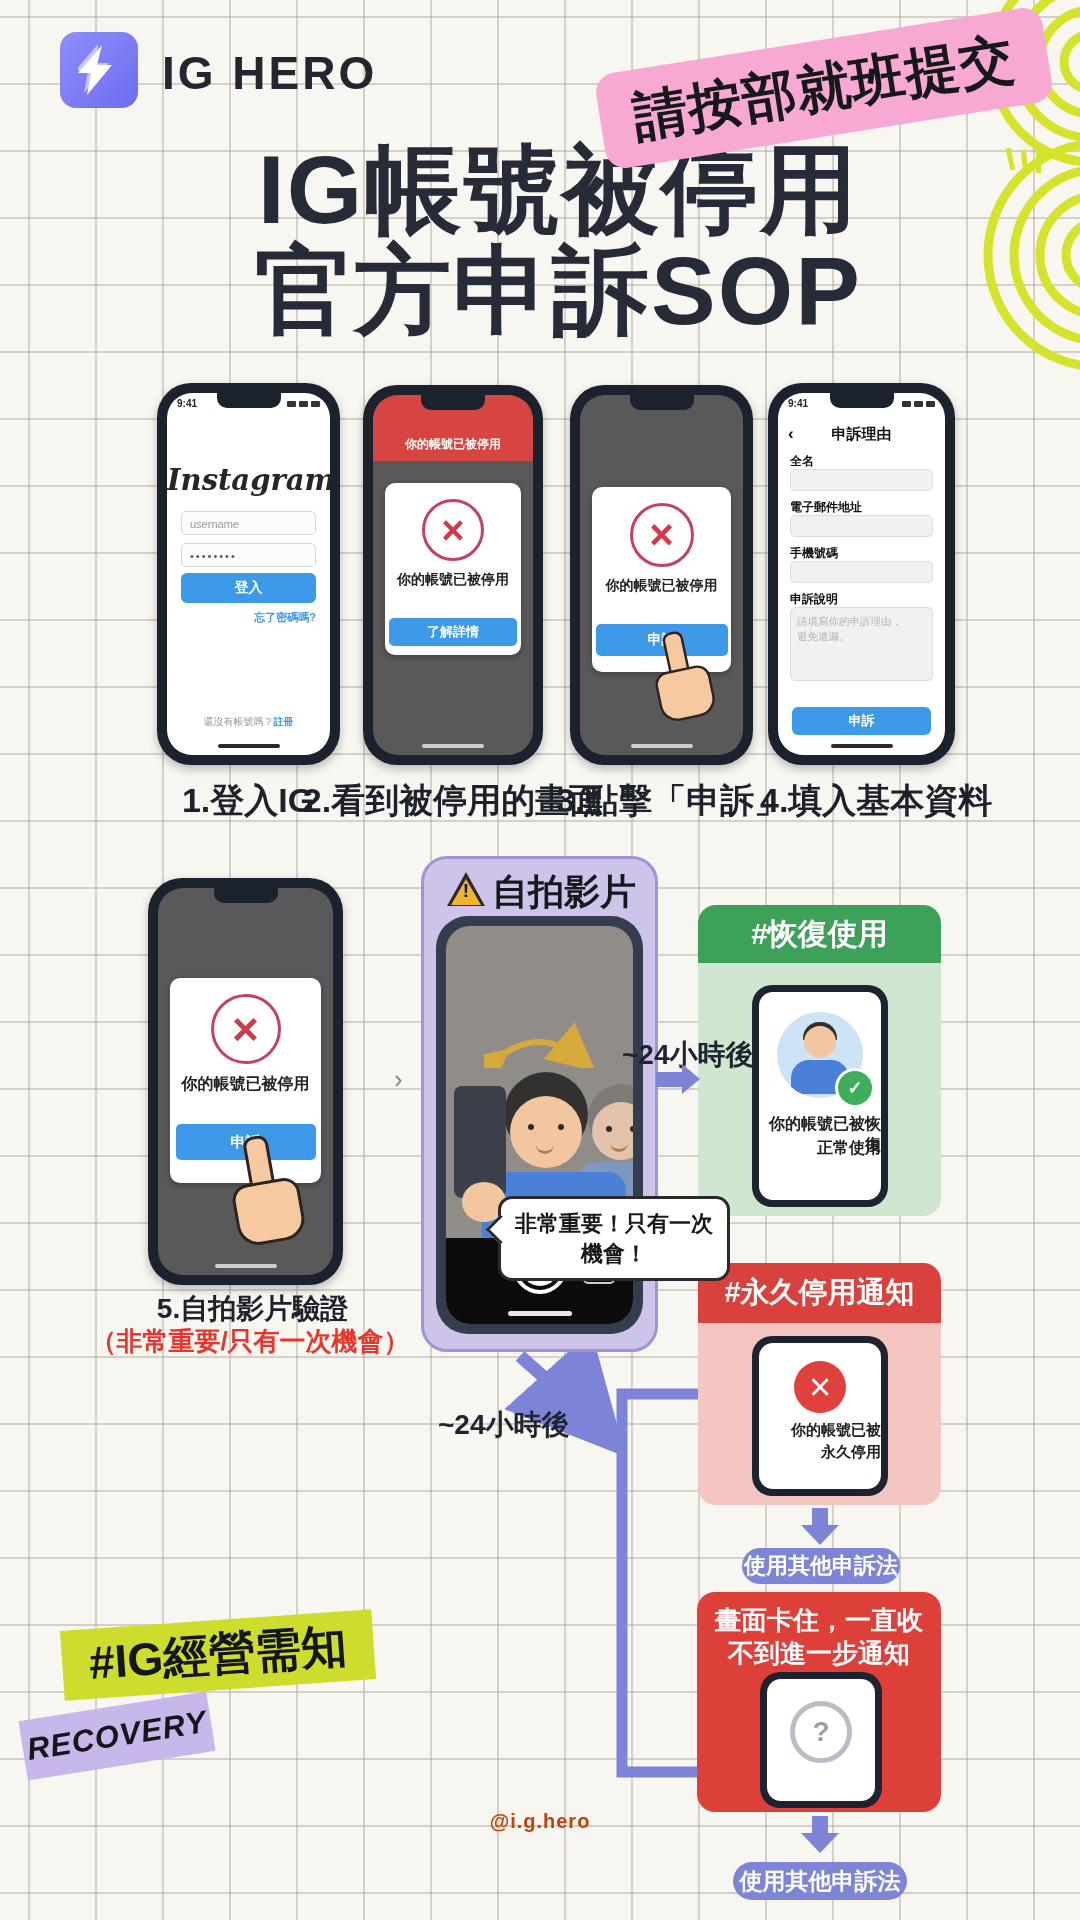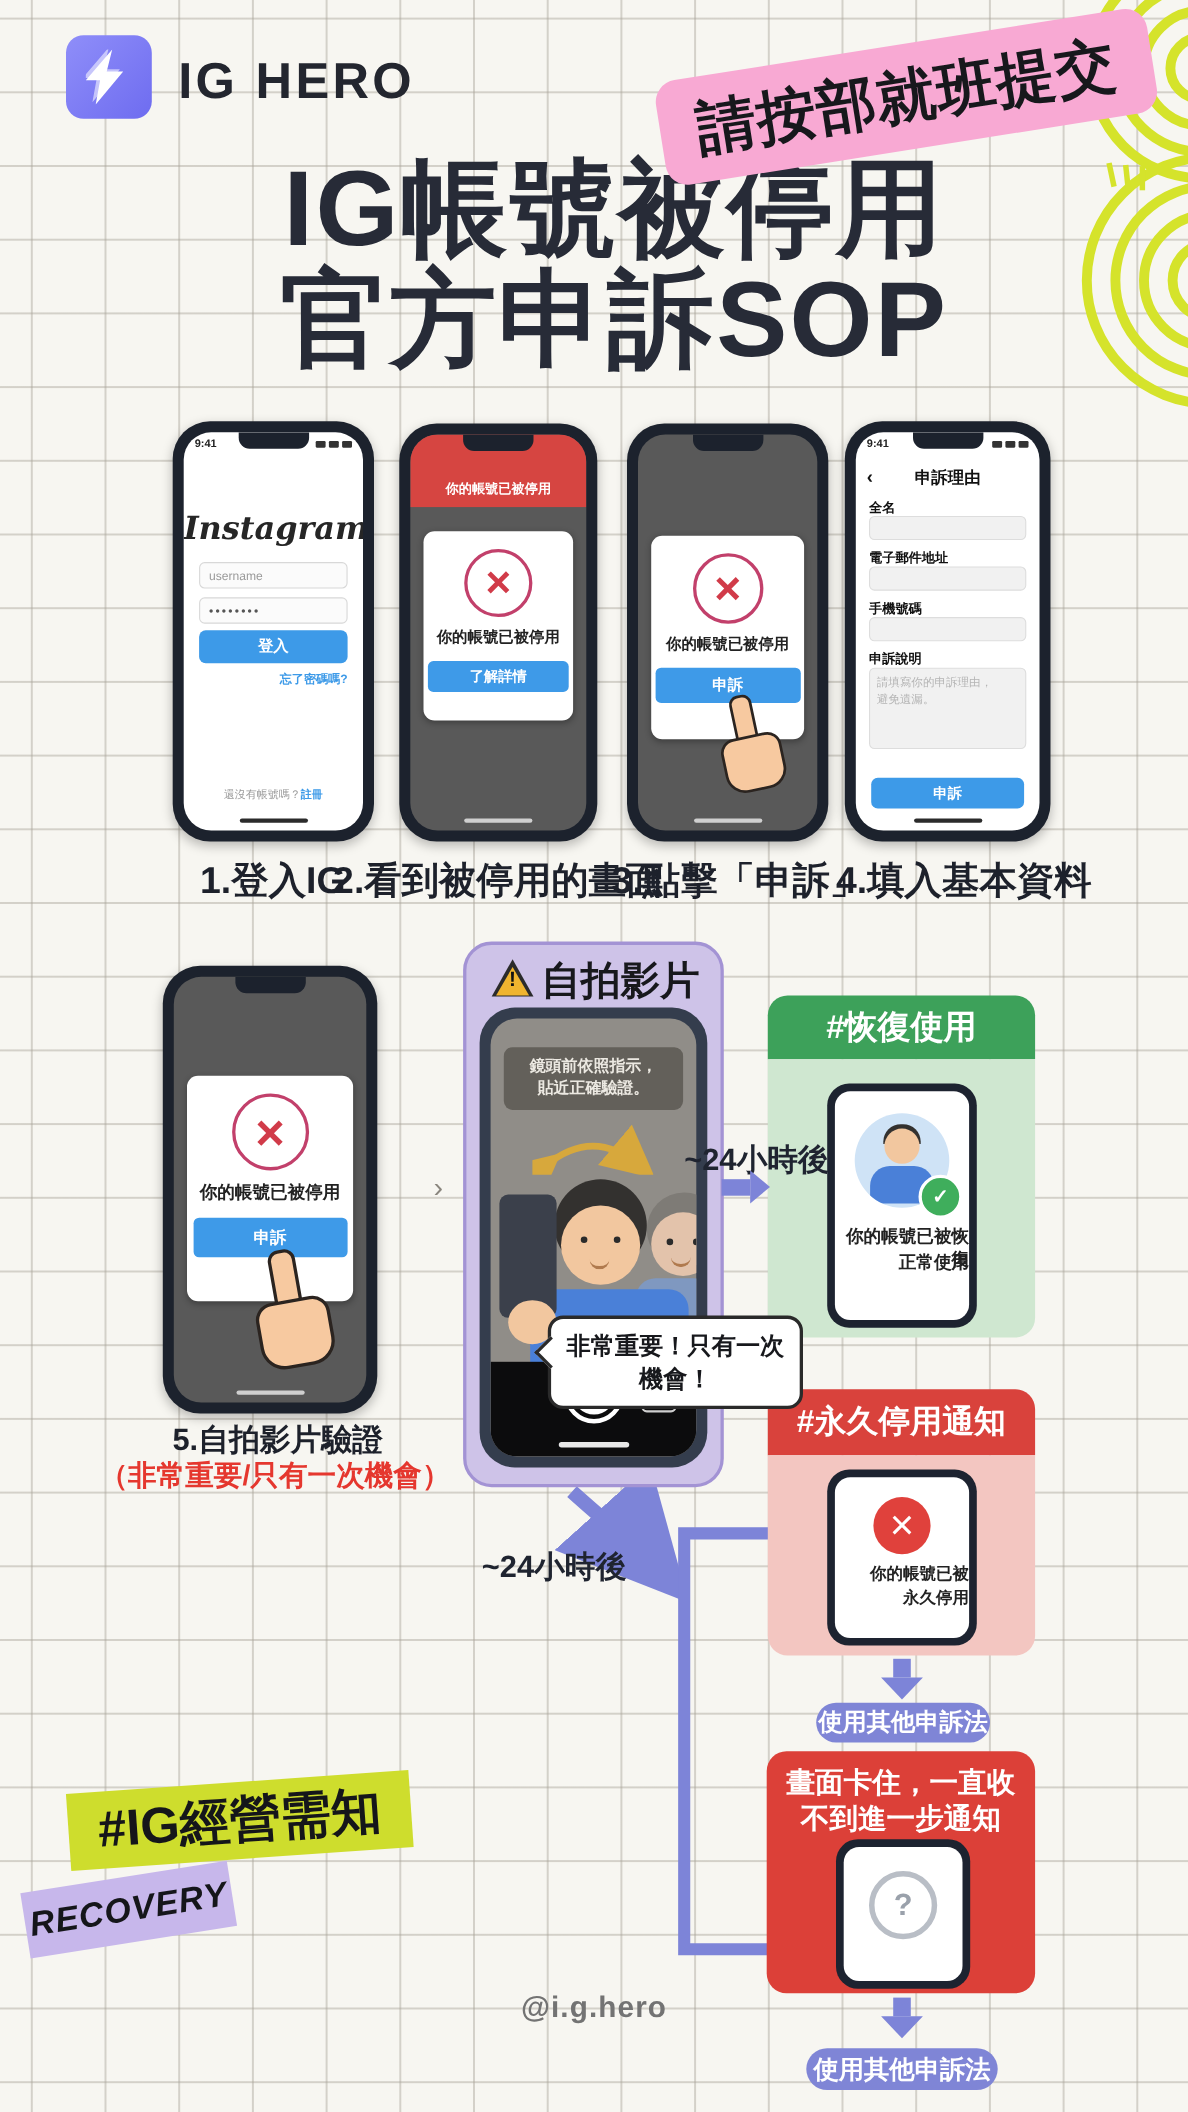--- a/index.html
+++ b/index.html
@@ -49,21 +49,21 @@
   #p3{left:570px;top:385px;width:183px;height:380px;}
   #p5{left:148px;top:878px;width:195px;height:407px;}
   .screen.gray{background:#595959;}
   .redband{position:absolute;top:0;left:0;right:0;height:66px;background:#d64541;}
   .redband span{position:absolute;bottom:8px;left:0;right:0;text-align:center;color:#fff;font-size:12px;font-weight:700;}
   .modal{position:absolute;left:12px;right:12px;background:#fff;border-radius:10px;text-align:center;
     box-shadow:0 2px 6px rgba(0,0,0,.3);}
   .xcircle{margin:16px auto 0;border:3px solid #c2406b;border-radius:50%;display:flex;align-items:center;justify-content:center;
     color:#d13b49;font-weight:700;}
   .modal .mtitle{font-weight:800;color:#222;margin-top:10px;}
-  .modal .mbtn{margin:12px auto 0;background:#3e9ae8;border-radius:5px;color:#fff;font-weight:700;
+  .modal .mbtn{margin:29px auto 0;background:#3e9ae8;border-radius:5px;color:#fff;font-weight:700;
     display:flex;align-items:center;justify-content:center;}
   
   .hand{z-index:6;}
   .hand .finger{position:absolute;left:20px;top:0;width:19px;height:58px;background:#f7c9a0;
     border:3px solid #2b2420;border-radius:10px;}
   .hand .palm{position:absolute;left:0;top:46px;width:62px;height:56px;background:#f7c9a0;
     border:3px solid #2b2420;border-radius:16px 16px 22px 22px;}
   
   #p4{left:768px;top:383px;width:187px;height:382px;}
   #p4 .hdr{position:absolute;top:32px;left:0;right:0;text-align:center;font-size:15px;font-weight:800;color:#111;}
@@ -143,21 +143,21 @@
   .stuckbox{left:697px;top:1592px;width:244px;height:220px;background:#dc4038;border-radius:18px;z-index:2;
     text-align:center;color:#fff;font-weight:800;font-size:26px;line-height:1.25;padding-top:12px;box-sizing:border-box;}
   .qcircle{position:absolute;left:50%;top:22px;transform:translateX(-50%);width:52px;height:52px;border:5px solid #b9bec6;
     border-radius:50%;color:#9aa1ab;font-size:28px;font-weight:800;display:flex;align-items:center;justify-content:center;}
   
   .tag-ig{left:62px;top:1620px;width:312px;height:70px;background:#cedd2d;transform:rotate(-4deg);
     display:flex;align-items:center;justify-content:center;font-size:46px;font-weight:900;color:#15161a;z-index:2;}
   .tag-recovery{left:22px;top:1706px;width:190px;height:60px;background:#c7b7eb;transform:rotate(-9deg);
     display:flex;align-items:center;justify-content:center;font-size:31px;font-weight:900;font-style:italic;
     letter-spacing:1px;color:#15161a;z-index:2;}
-  .handle{left:0;right:0;top:1810px;text-align:center;font-size:27px;font-weight:800;color:#737373;letter-spacing:1px;z-index:2;}
+  .handle{left:0;right:0;top:1810px;text-align:center;font-size:20px;font-weight:800;color:#c2410c;letter-spacing:1px;z-index:2;}
   svg.overlay{position:absolute;left:0;top:0;z-index:1;pointer-events:none;}
 </style>
 </head>
 <body>
 
 <svg class="overlay" width="1080" height="1920" viewBox="0 0 1080 1920">
   <g stroke="#d5e32b" stroke-width="9" fill="none">
     <circle cx="1092" cy="62" r="28"></circle>
       <circle cx="1092" cy="62" r="52"></circle>
     <circle cx="1092" cy="62" r="76"></circle>
@@ -298,24 +298,20 @@
 <div class="abs warn5">（非常重要/只有一次機會）</div>
 
 <div class="abs selfiecard"></div>
 <div class="abs warn-tri"></div>
 <div class="abs warn-tri-in"></div>
 <div class="abs warn-mark">!</div>
 <div class="abs selfie-title">自拍影片</div>
 
 <div class="abs selfiephone">
   <div class="selfiescreen">
-    <div class="inst">
-      <div>鏡頭前依照指示，</div>
-      <div>貼近正確驗證。</div>
-    </div>
     <svg width="110" height="46" style="position:absolute;left:38px;top:96px;">
       <defs>
           <marker id="ya" markerWidth="8" markerHeight="8" refX="5" refY="4" orient="auto">
         <path d="M0,0 L8,4 L0,8 Z" fill="#d7a83c"></path>
           </marker>
         </defs>
       <path d="M 12 38 Q 55 2 98 38" stroke="#d7a83c" stroke-width="6" fill="none" marker-start="url(#ya)" marker-end="url(#ya)"></path>
     </svg>
 
     <div class="head" style="left:142px;top:158px;width:68px;height:68px;background:#7e7b76;"></div>

